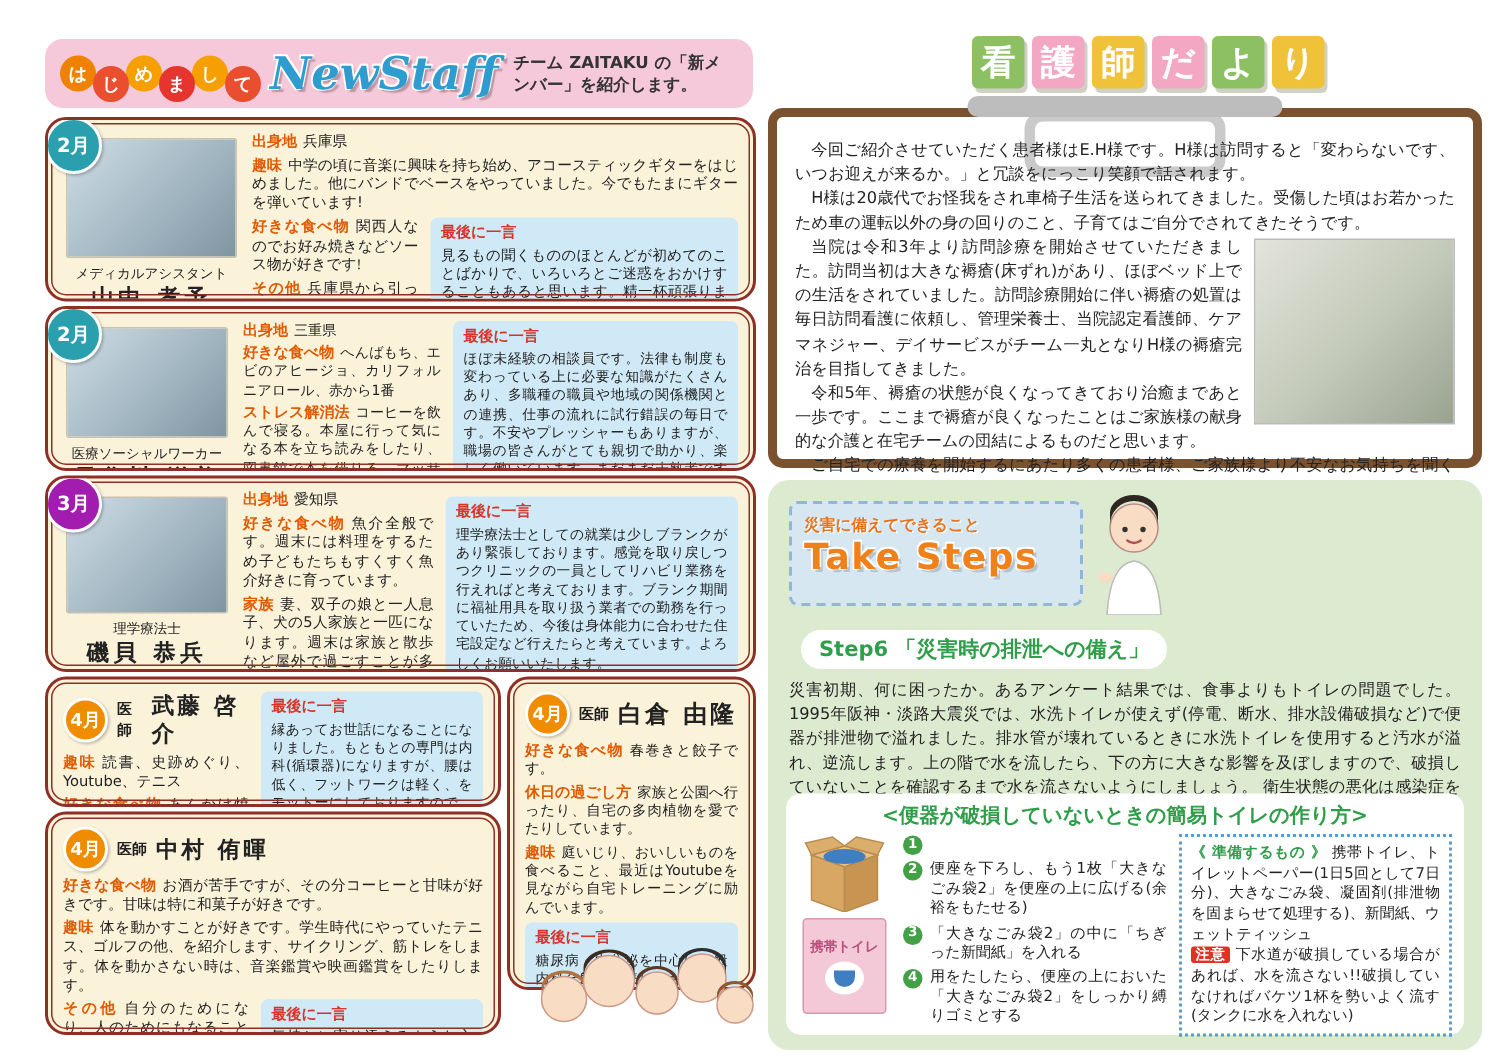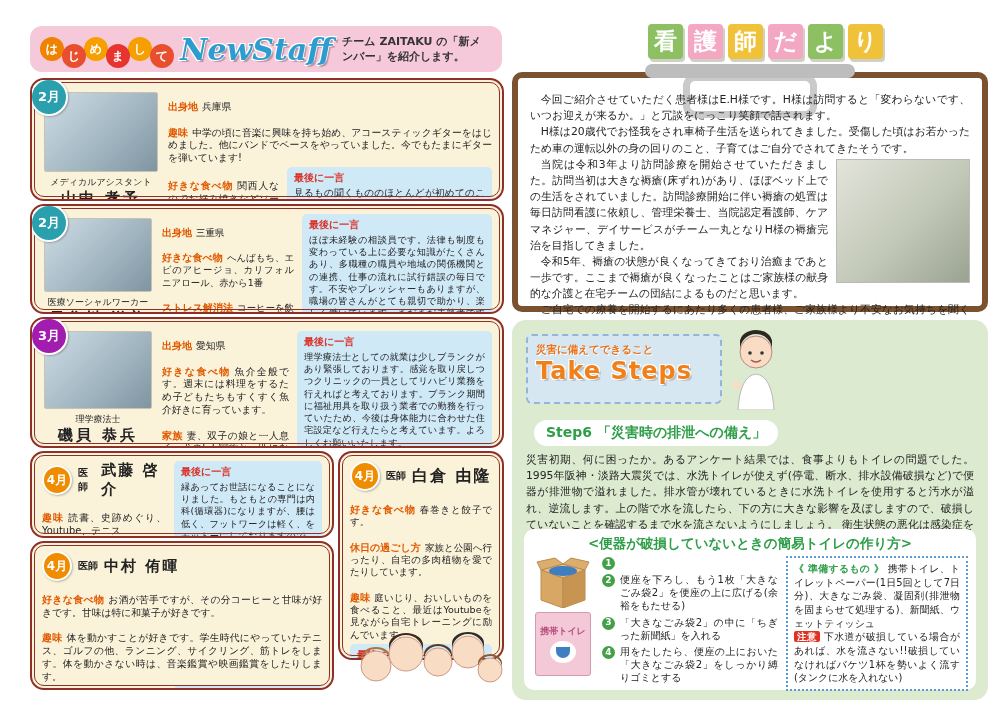--- a/index.html
+++ b/index.html
@@ -15,21 +15,21 @@
   .pink-header .sub{font-size:11px;font-weight:bold;color:#333;}
 
   .card{position:absolute;background:#fbf2da;border:2.5px solid #8e3026;border-radius:14px;box-sizing:border-box;padding:8px 10px;overflow:hidden;}
   .card::after{content:"";position:absolute;inset:2px;border:1px solid #8e3026;border-radius:10px;pointer-events:none;}
   .mbadge{position:absolute;top:-2px;left:-2px;width:34px;height:34px;border-radius:50%;color:#fff;font-weight:bold;font-size:13px;display:flex;align-items:center;justify-content:center;border:2px solid #fff;box-shadow:1px 1px 2px rgba(0,0,0,.25);z-index:3;}
   .mbadge-inline{flex:0 0 30px;width:30px;height:30px;border-radius:50%;color:#fff;font-weight:bold;font-size:12px;display:flex;align-items:center;justify-content:center;border:2px solid #fff;box-shadow:1px 1px 2px rgba(0,0,0,.25);box-sizing:border-box;}
   .pcol{flex:0 0 118px;display:flex;flex-direction:column;align-items:center;padding-top:4px;}
   .photo{width:112px;height:78px;border:1px solid #c8c2b2;background:linear-gradient(135deg,#cfdde6,#9fb4bf 60%,#7f95a1);border-radius:2px;}
   .role{font-size:9px;color:#222;margin-top:4px;white-space:nowrap;}
   .nm{font-size:15px;font-weight:bold;letter-spacing:3px;white-space:nowrap;}
-  .fld{font-size:9.8px;line-height:1.3;text-align:justify;margin:12px 0 2px 0;}
+  .fld{font-size:9.8px;line-height:1.3;text-align:justify;margin:0 0 2px 0;}
   .fld b{color:#e05a00;margin-right:4px;font-size:10px;}
   .lw{background:#cfe9f7;border-radius:5px;padding:5px 7px;font-size:9.6px;line-height:1.28;text-align:justify;box-sizing:border-box;}
   .lw .t{display:block;color:#d9332a;font-weight:bold;font-size:10px;margin-bottom:2px;}
   .row{display:flex;gap:8px;}
   .dochead{display:flex;align-items:center;gap:6px;margin-bottom:3px;}
   .dochead .drole{font-size:10px;font-weight:bold;}
   .dochead .dnm{font-size:15px;font-weight:bold;letter-spacing:2px;}
 
   
   .tiles{position:absolute;left:648px;top:24px;display:flex;gap:5px;}
@@ -187,21 +187,21 @@
     </div>
   </div>
 
   <div class="card" style="left:30px;top:541px;width:304px;height:149px;">
     <div class="dochead">
       <div class="mbadge-inline" style="background: rgb(240, 140, 0);">4月</div>
       <span class="drole">医師</span>
       <span class="dnm">中村 侑暉</span>
     </div>
     <p class="fld"><b>好きな食べ物</b><span>お酒が苦手ですが、その分コーヒーと甘味が好きです。甘味は特に和菓子が好きです。</span></p>
-    <p class="fld"><b>趣味</b><span>体を動かすことが好きです。学生時代にやっていたテニス、ゴルフの他、ランニング、サイクリング、筋トレをします。体を動かさない時は、音楽鑑賞や映画鑑賞をしたりします。</span></p>
+    <p class="fld"><b>趣味</b><span>体を動かすことが好きです。学生時代にやっていたテニス、ゴルフの他、を紹介します、サイクリング、筋トレをします。体を動かさない時は、音楽鑑賞や映画鑑賞をしたりします。</span></p>
     <div class="row">
       <p class="fld" style="flex:1;"><b>その他</b><span>自分のためになり、人のためにもなることを広げていきたいです。まだ具体的なビジョンはないですが、どうせやるならたくさんの人を巻き込んで大きくやっていくのが夢です。</span></p>
       <div class="lw" style="flex:0 0 148px;align-self:flex-start;">
         <span class="t">最後に一言</span><span>気持ちに寄り添えるような心がけをしていきたいと思います。頑張っていきますので、よろしくお願いします!</span>
       </div>
     </div>
   </div>
 
   <svg class="family" viewBox="0 0 156 76">
     <circle cx="28" cy="42" r="15" fill="#f8dcc4" stroke="#c98" stroke-width="1"></circle>

